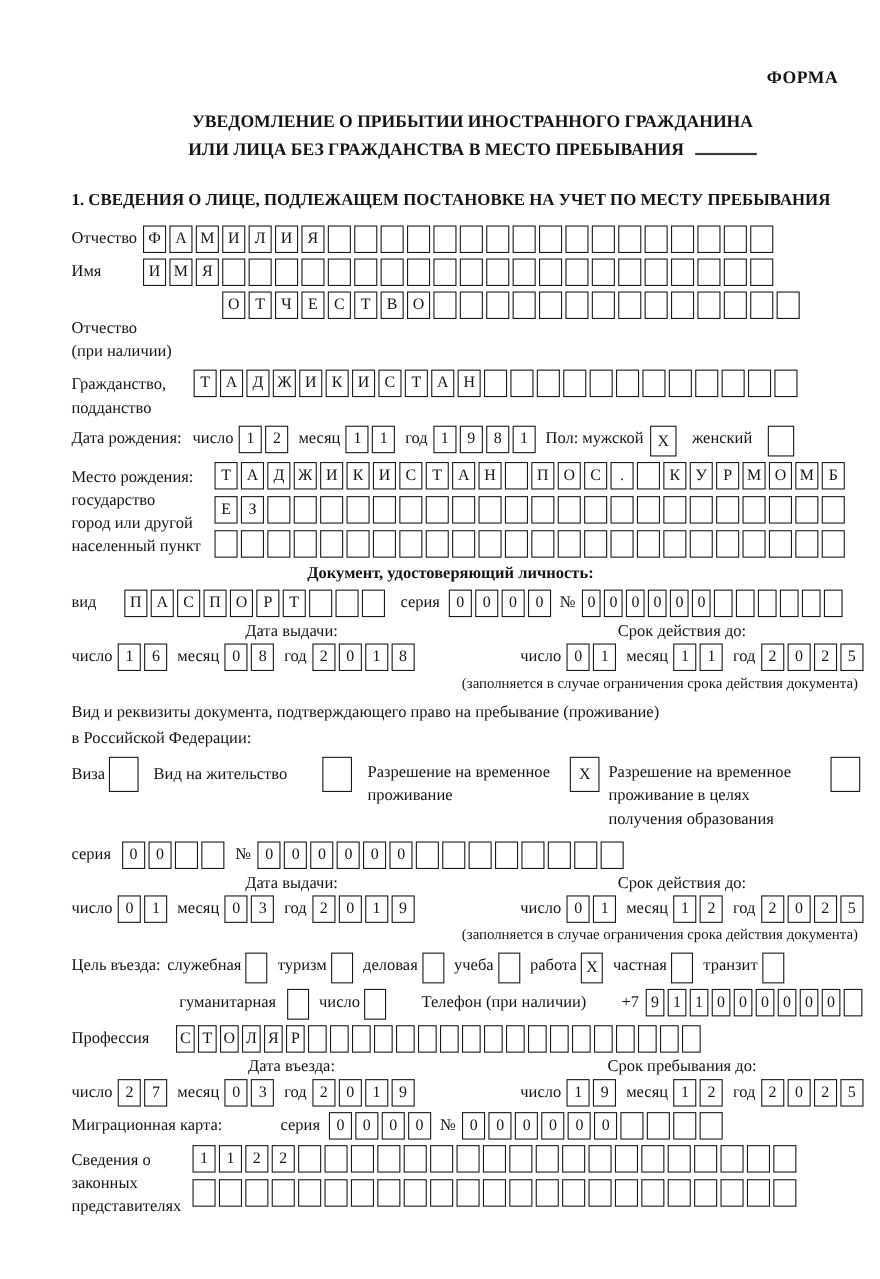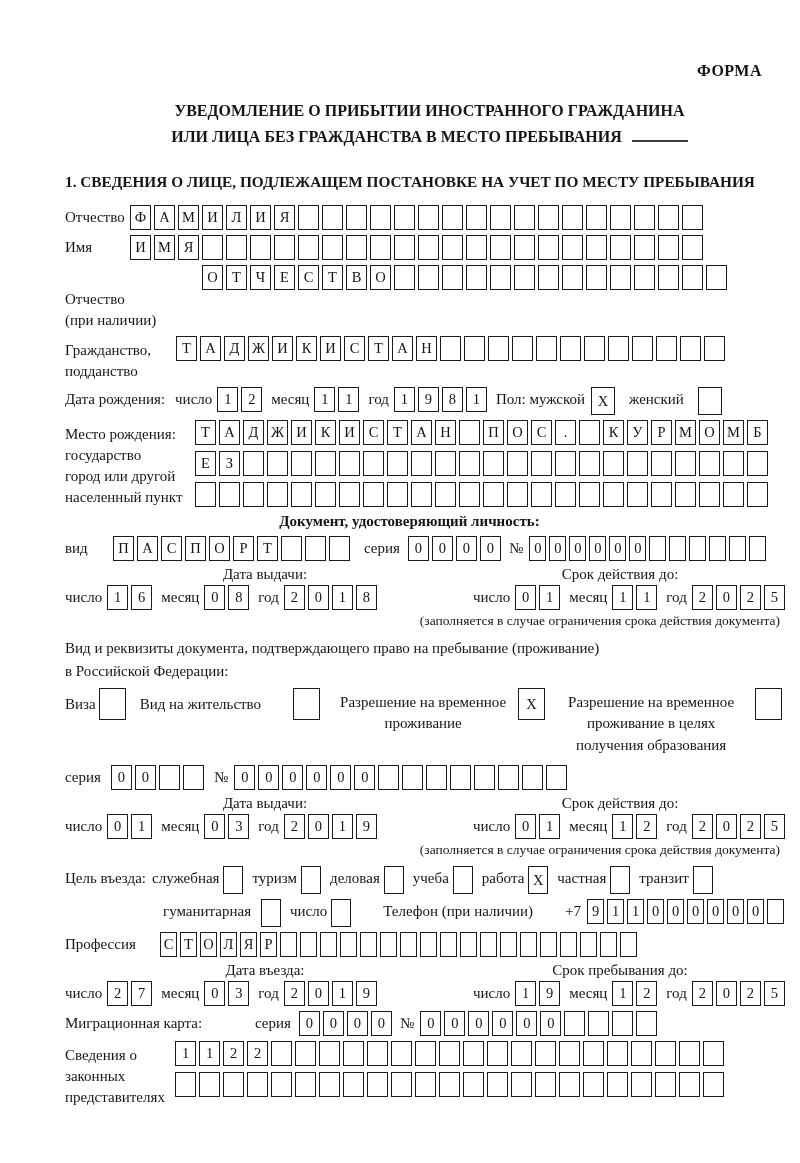--- a/index.html
+++ b/index.html
@@ -53,21 +53,21 @@
   .dh-left{width:400px;text-align:center;}
   .dh-right{width:310px;text-align:center;}
   .dates-row .left-group{width:408px;}
   .note-right{text-align:right;margin:-2px 14px 8px 0;font-size:13.5px;}
 
   .center-bold{text-align:center;font-weight:bold;margin:2px 40px 6px 0;}
   .intro{margin:6px 0 2px 0;line-height:1.55;}
 
   
   .opt-row{display:flex;align-items:flex-start;margin:4px 0 8px 0;}
-  .opt-label-multi{text-align:center;line-height:1.45;padding-top:4px;white-space:normal;}
+  .opt-label-multi{line-height:1.45;padding-top:4px;white-space:normal;}
   .wrap175{width:178px;}
   .wrap195{width:196px;}
 
   
   .purpose .optlbl{padding-top:4px;margin:0 4px 0 9px;}
   .purpose .first{margin-left:6px;}
 </style>
 </head>
 <body>
 

